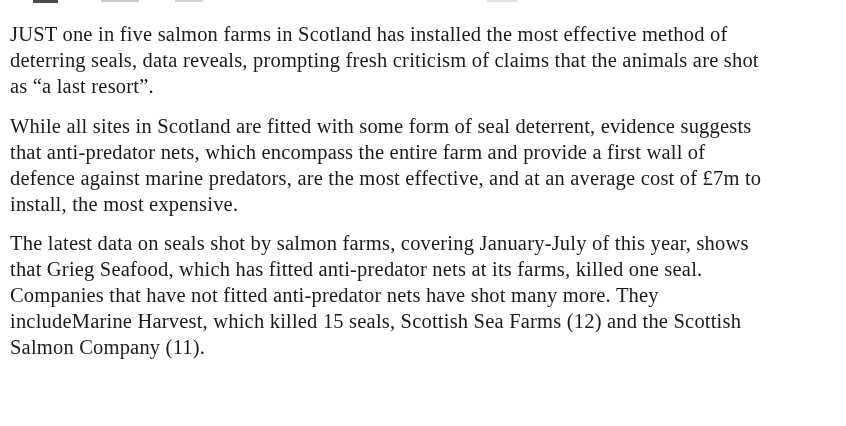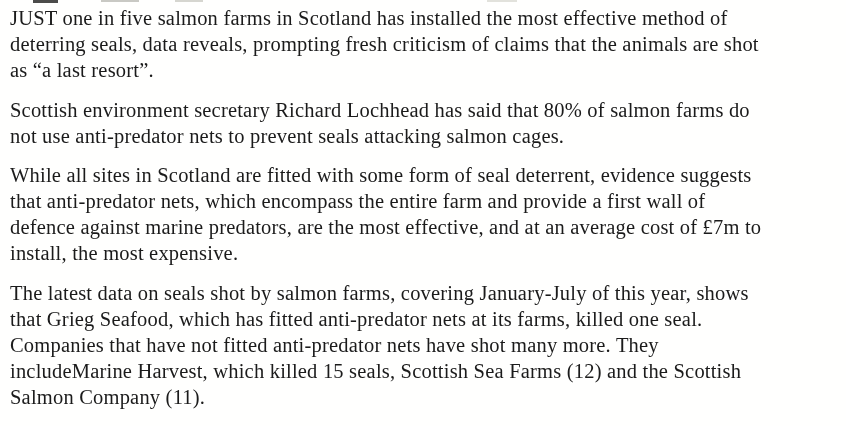--- a/index.html
+++ b/index.html
@@ -19,21 +19,21 @@
     position: absolute;
     top: 0;
     display: block;
   }
   .r1 { left: 33px;  width: 25px; height: 3px; background: #4c4c4a; }
   .r2 { left: 101px; width: 38px; height: 2px; background: #c9c9c4; }
   .r3 { left: 175px; width: 28px; height: 2px; background: #d6d6d0; }
   .r4 { left: 487px; width: 30px; height: 2px; background: #e2e2dc; }
 
   article {
-    padding: 5px 4px 0 10px;
+    padding: 21px 4px 0 10px;
     font-family: "Liberation Serif", "DejaVu Serif", serif;
     font-size: 20.5px;
     line-height: 26px;
     letter-spacing: 0.2px;
     color: #1b1b1b;
   }
   article p {
     margin: 0 0 13.5px 0;
     
     white-space: pre-line;
@@ -48,22 +48,20 @@
     <span class="r1"></span>
     <span class="r2"></span>
     <span class="r3"></span>
     <span class="r4"></span>
   </div>
 
   <article>
     <p>JUST one in five salmon farms in Scotland has installed the most effective method of
 deterring seals, data reveals, prompting fresh criticism of claims that the animals are shot
 as “a last resort”.</p>
-    <p>Scottish environment secretary Richard Lochhead has said that 80% of salmon farms do
-not use anti-predator nets to prevent seals attacking salmon cages.</p>
     <p>While all sites in Scotland are fitted with some form of seal deterrent, evidence suggests
 that anti-predator nets, which encompass the entire farm and provide a first wall of
 defence against marine predators, are the most effective, and at an average cost of £7m to
 install, the most expensive.</p>
     <p>The latest data on seals shot by salmon farms, covering January-July of this year, shows
 that Grieg Seafood, which has fitted anti-predator nets at its farms, killed one seal.
 Companies that have not fitted anti-predator nets have shot many more. They
 includeMarine Harvest, which killed 15 seals, Scottish Sea Farms (12) and the Scottish
 Salmon Company (11).</p>
   </article>

